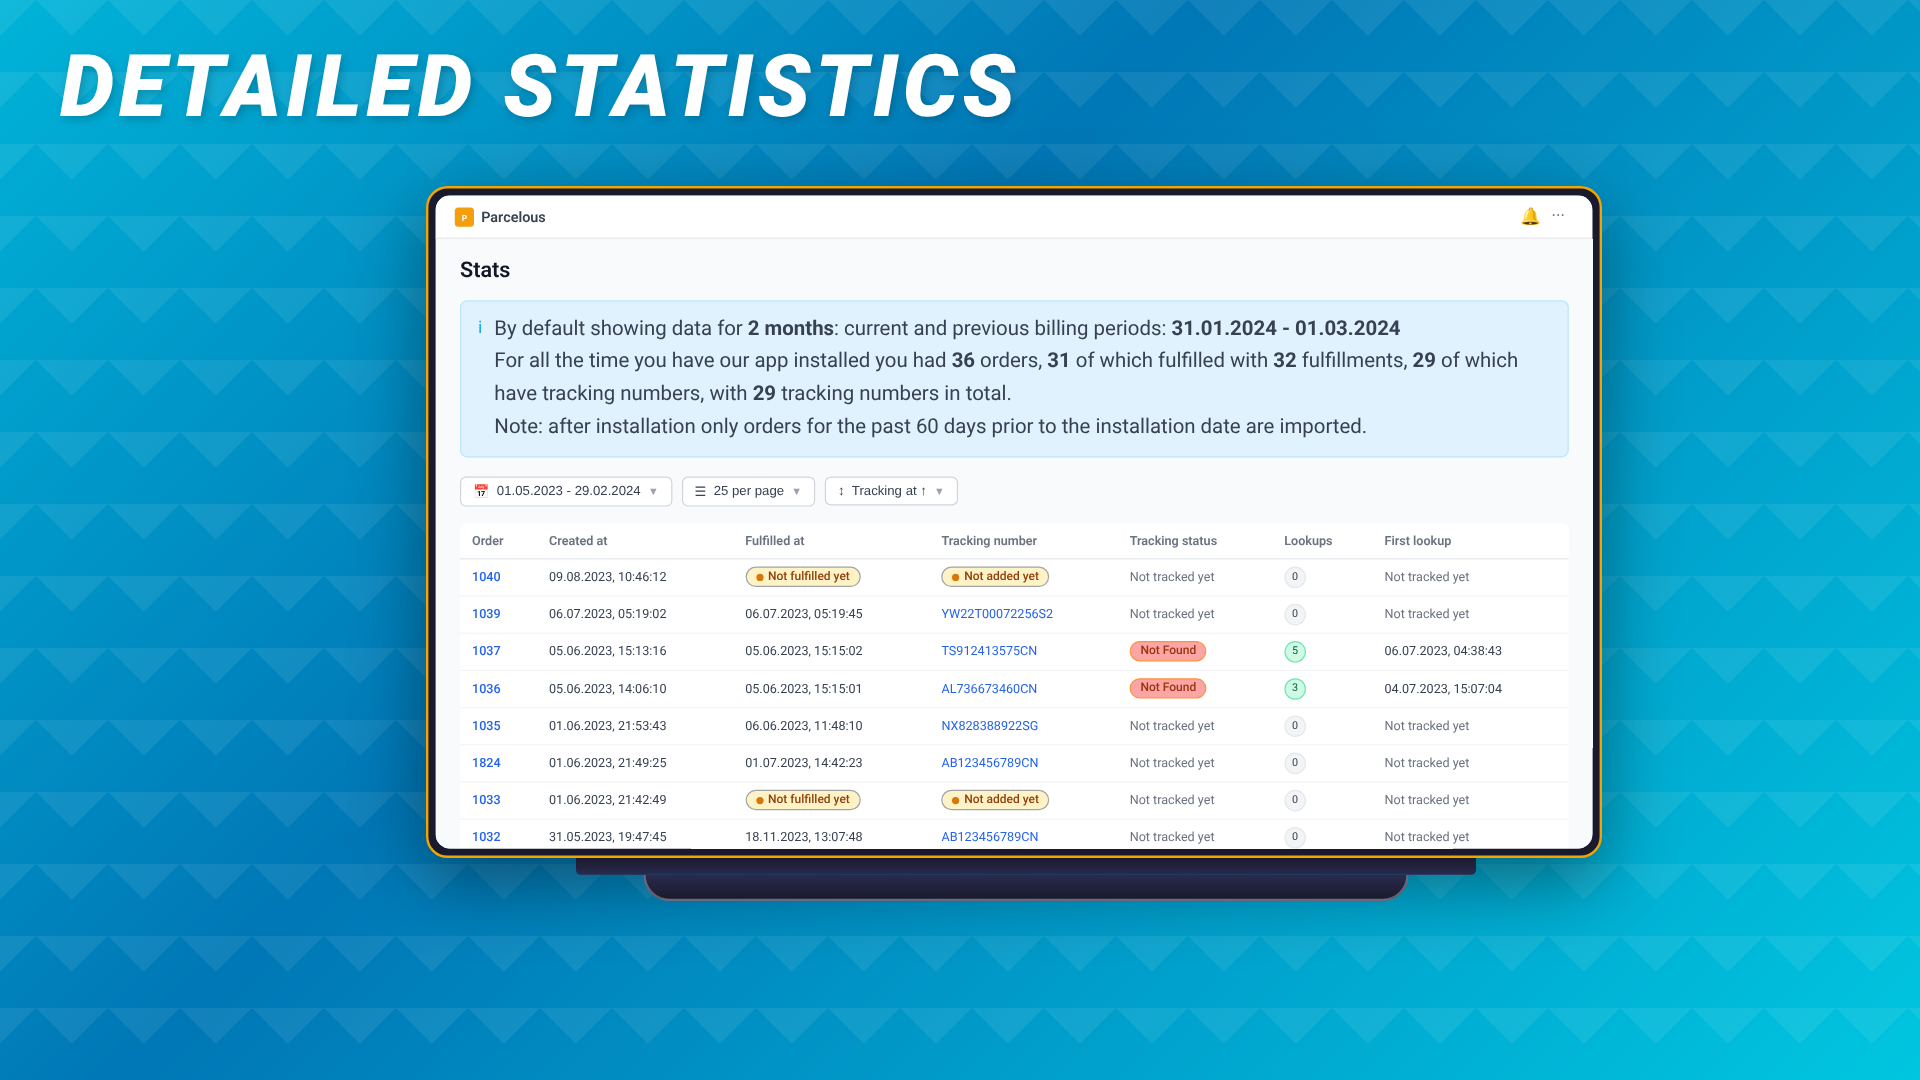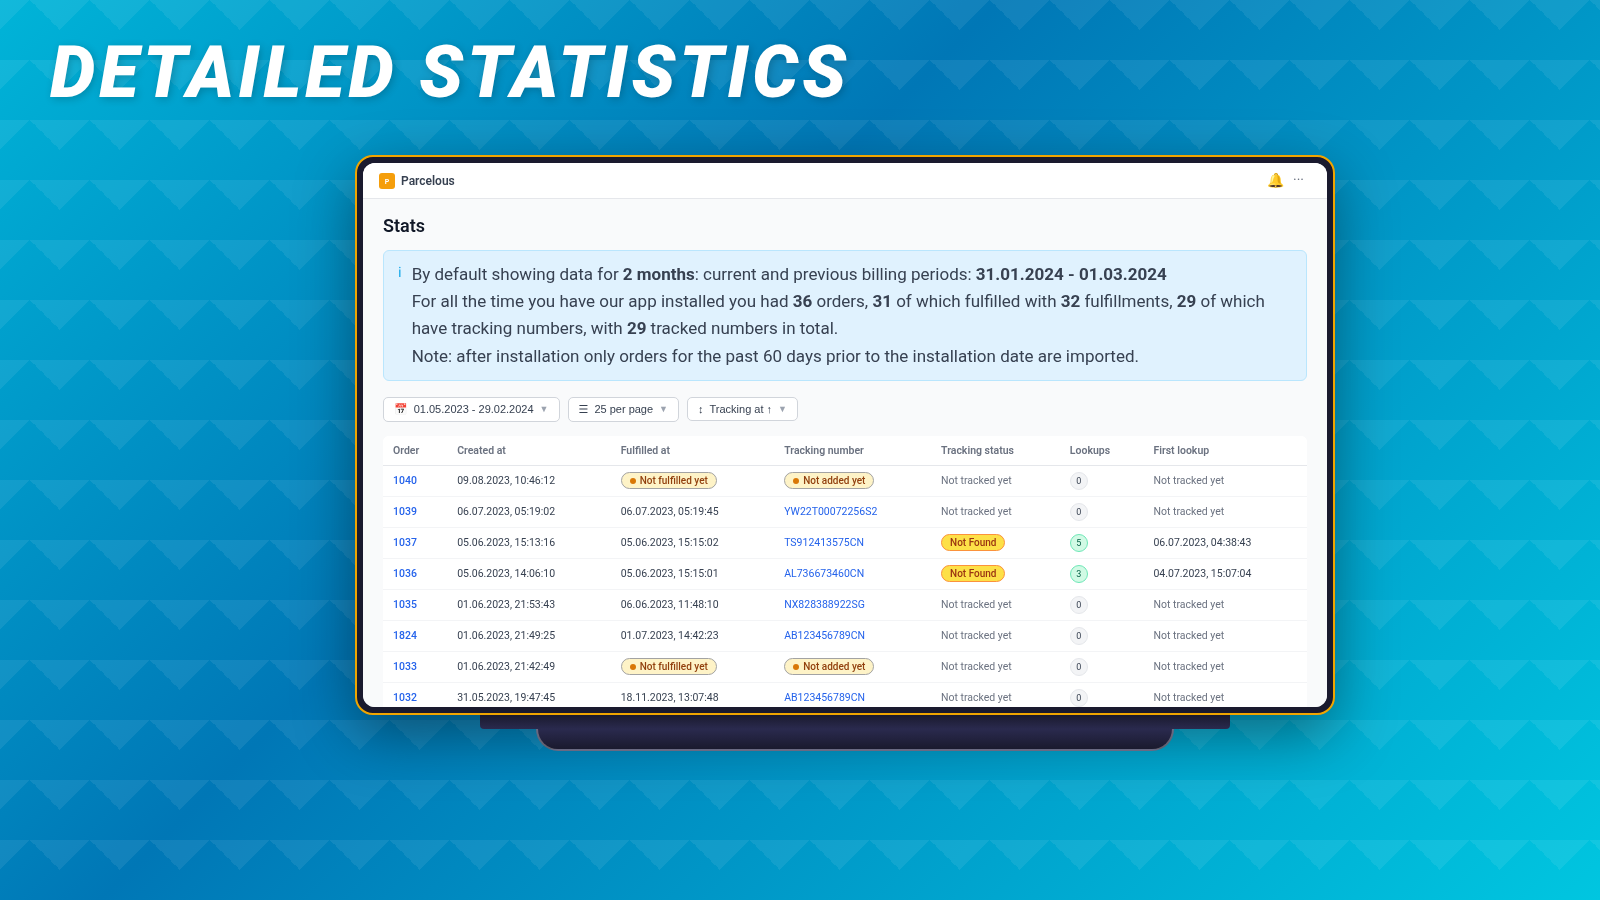--- a/index.html
+++ b/index.html
@@ -230,21 +230,21 @@
       font-size: 10px;
       font-weight: 500;
       white-space: nowrap;
     }
     .badge-yellow {
       background: #fef3c7;
       color: #92400e;
       border: 1px solid #a3a3a3;
     }
     .badge-orange {
-      background: #fde047;
+      background: #fca5a5;
       color: #9a3412;
       border: 1px solid #fb923c;
       text-align: right;
     }
     .badge-dot {
       width: 6px;
       height: 6px;
       border-radius: 50%;
       background: currentColor;
       display: inline-block;
@@ -307,21 +307,21 @@
 
       <div class="page-heading">Stats</div>
 
       <div class="info-banner">
         <div class="info-icon">ℹ</div>
         <div class="info-text">
           <div>
             <span>By default showing data for </span><strong>2 months</strong><span>: current and previous billing periods: </span><strong>31.01.2024 - 01.03.2024</strong>
           </div>
           <div>
-            <span>For all the time you have our app installed you had </span><strong>36</strong><span> orders, </span><strong>31</strong><span> of which fulfilled with </span><strong>32</strong><span> fulfillments, </span><strong>29</strong><span> of which have tracking numbers, with </span><strong>29</strong><span> tracked numbers in total.</span>
+            <span>For all the time you have our app installed you had </span><strong>36</strong><span> orders, </span><strong>31</strong><span> of which fulfilled with </span><strong>32</strong><span> fulfillments, </span><strong>29</strong><span> of which have tracking numbers, with </span><strong>29</strong><span> tracking numbers in total.</span>
           </div>
           <div>Note: after installation only orders for the past 60 days prior to the installation date are imported.</div>
         </div>
       </div>
 
       <div class="toolbar">
         <button class="toolbar-btn">
           <span>📅</span>
           <span>01.05.2023 - 29.02.2024</span>
           <span class="chevron">▼</span>

